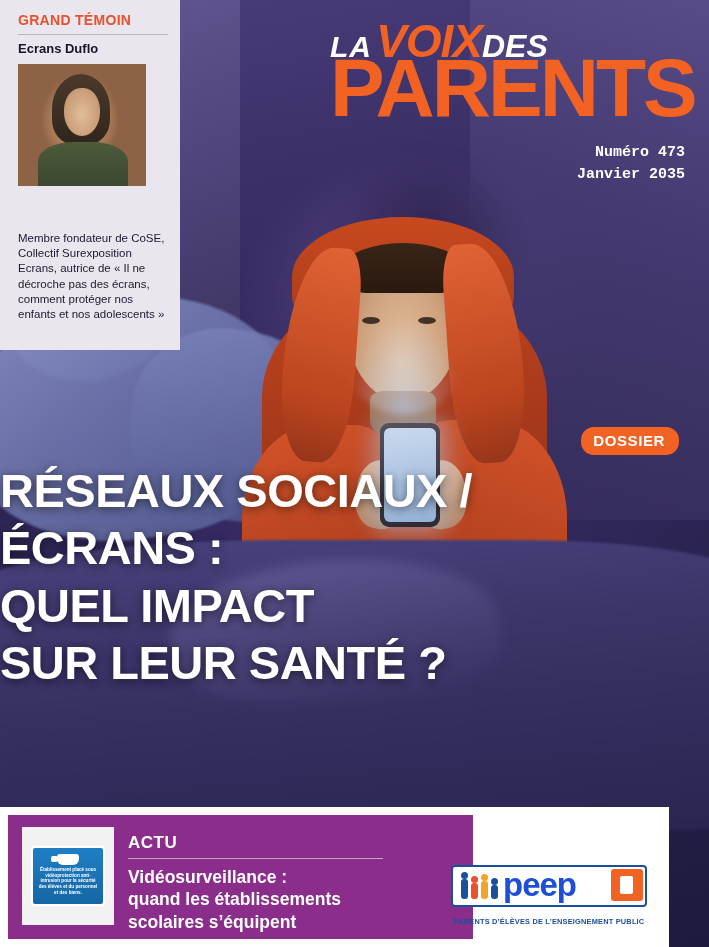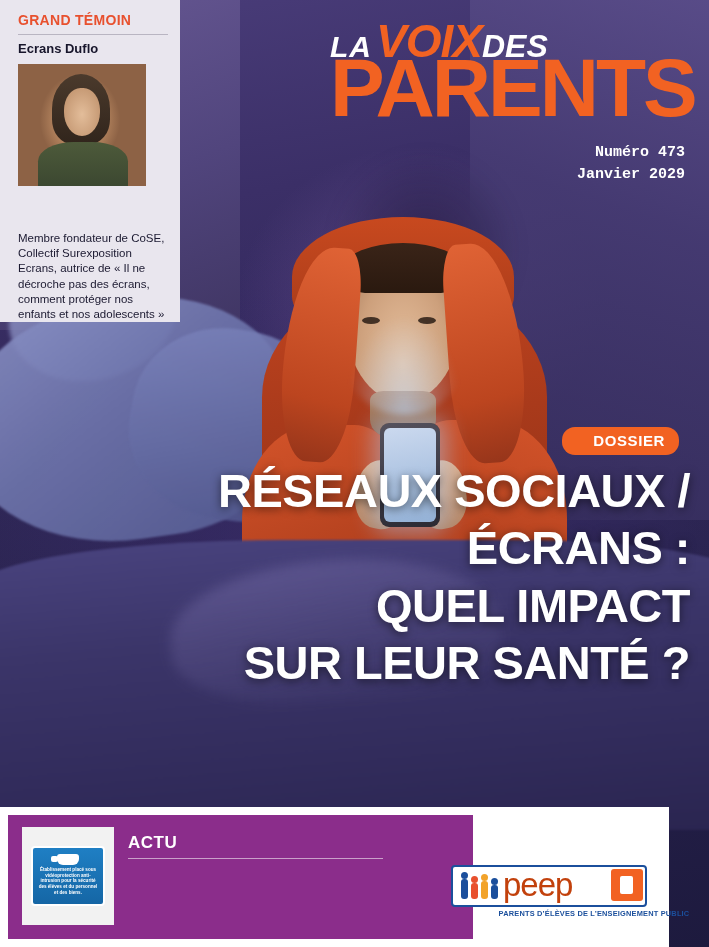--- a/index.html
+++ b/index.html
@@ -223,21 +223,21 @@
     background: radial-gradient(ellipse at 50% 50%, rgba(20,15,45,.55), rgba(20,15,45,0) 70%);
     filter: blur(8px);
   }
 
   
   .witness {
     position: absolute;
     left: 0; top: 0;
     width: 180px;
     background: #e9e6ee;
-    padding: 10px 12px 0 18px;
+    padding: 10px 12px 28px 18px;
     box-sizing: border-box;
   }
   .witness-kicker {
     color: #e8502e;
     font-weight: bold;
     font-size: 14px;
     letter-spacing: .3px;
     margin: 2px 0 6px 0;
   }
   .witness-rule {
@@ -344,30 +344,29 @@
 
   
   .dossier {
     position: absolute;
     right: 30px; top: 427px;
     background: #f26222;
     color: #ffffff;
     font-weight: bold;
     font-size: 15px;
     letter-spacing: .6px;
-    padding: 5px 14px 6px 31px;
+    padding: 5px 14px 6px 12px;
     border-radius: 13px;
   }
 
   
   .headline {
     position: absolute;
     left: 0; top: 462px;
     width: 690px;
-    text-align: right;
     color: #ffffff;
     font-weight: bold;
     font-size: 47px;
     line-height: 1.22;
     letter-spacing: -.5px;
     text-shadow: 0 2px 10px rgba(0,0,0,.55);
   }
   .headline div { white-space: nowrap; }
 
   
@@ -455,23 +454,23 @@
     left: 0; top: 0;
     width: 196px; height: 42px;
     border: 2px solid #1b4f9c;
     border-radius: 4px;
     box-sizing: border-box;
     background: #ffffff;
   }
   .peep-word {
     position: absolute;
     left: 52px; top: 0px;
-    color: #c2410c;
+    color: #1d4ed8;
     font-size: 33px;
-    font-weight: normal;
+    font-weight: bold;
     letter-spacing: -1px;
     line-height: 40px;
   }
   .peep-orange {
     position: absolute;
     right: 4px; top: 4px;
     width: 32px; height: 32px;
     background: #f26222;
     border-radius: 3px;
   }
@@ -502,28 +501,27 @@
     width: 7px; height: 7px;
     border-radius: 50%;
     background: inherit;
   }
   .fig.f1 { left: 2px; background: #1b4f9c; }
   .fig.f2 { left: 12px; background: #e8502e; height: 16px; top: 12px; }
   .fig.f3 { left: 22px; background: #f2a32a; height: 18px; top: 10px; }
   .fig.f4 { left: 32px; background: #1b4f9c; height: 14px; top: 14px; }
   .peep-tag {
     position: absolute;
-    left: 0; top: 44px;
+    left: 0; top: 52px;
     width: 196px;
     text-align: center;
     color: #1b4f9c;
     font-size: 7.4px;
     font-weight: bold;
     letter-spacing: .2px;
-    margin-left: 45px;
   }
 </style>
 </head>
 <body>
 
 <div class="cover">
 
   <div class="photo">
     <div class="wall-left"></div>
     <div class="wall-right"></div>
@@ -570,21 +568,21 @@
 
   <div class="masthead">
     <div class="mast-line1">
       <span class="mast-la">LA</span><span class="mast-voix">VOIX</span><span class="mast-des">DES</span>
     </div>
     <div class="mast-parents">PARENTS</div>
   </div>
 
   <div class="issue">
     <div>Numéro 473</div>
-    <div>Janvier 2029</div>
+    <div>Janvier 2035</div>
   </div>
 
   <div class="dossier">DOSSIER</div>
 
   <div class="headline">
     <div>RÉSEAUX SOCIAUX /</div>
     <div>ÉCRANS :</div>
     <div>QUEL IMPACT</div>
     <div>SUR LEUR SANTÉ ?</div>
   </div>
@@ -593,20 +591,25 @@
     <div class="bottom-purple">
       <div class="actu-photo">
         <div class="actu-sign">
           <div class="actu-cam"></div>
           <span>Établissement placé sous vidéoprotection anti-intrusion pour la sécurité des élèves et du personnel et des biens.</span>
         </div>
       </div>
       <div class="actu-text">
         <div class="actu-kicker">ACTU</div>
         <div class="actu-rule"></div>
+        <div class="actu-title">
+          <div>Vidéosurveillance :</div>
+          <div>quand les établissements</div>
+          <div>scolaires s’équipent</div>
+        </div>
       </div>
     </div>
 
     <div class="peep">
       <div class="peep-blue"></div>
       <div class="peep-figs">
         <span class="fig f1"></span>
         <span class="fig f2"></span>
         <span class="fig f3"></span>
         <span class="fig f4"></span>

